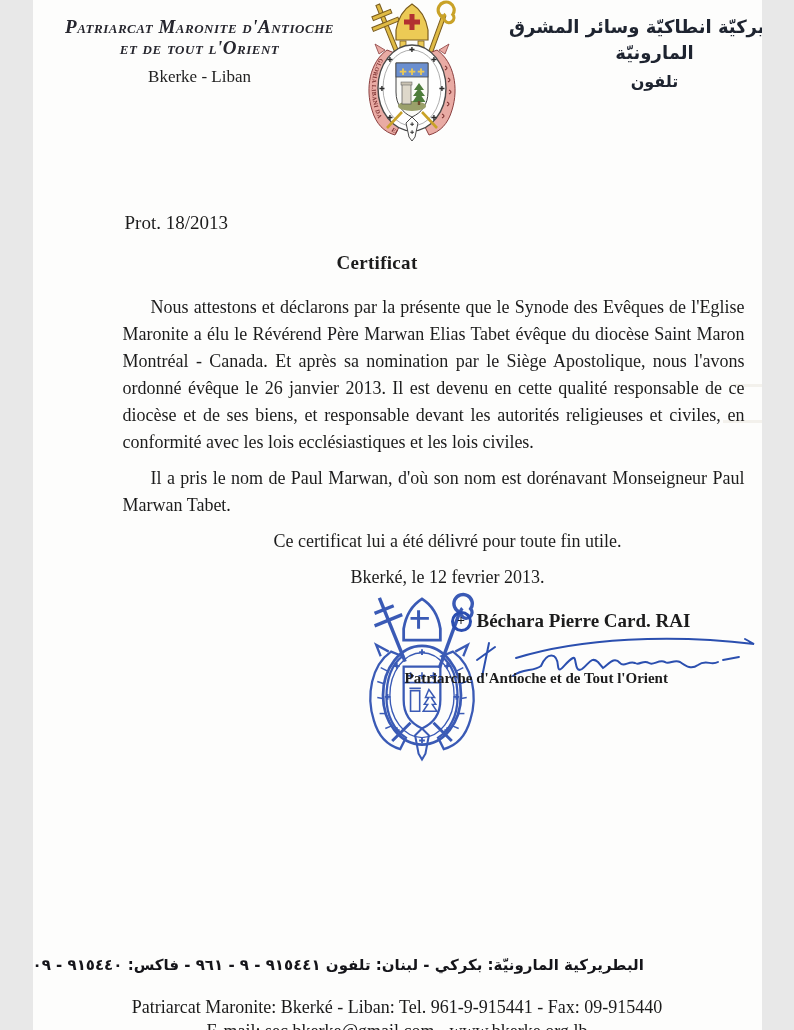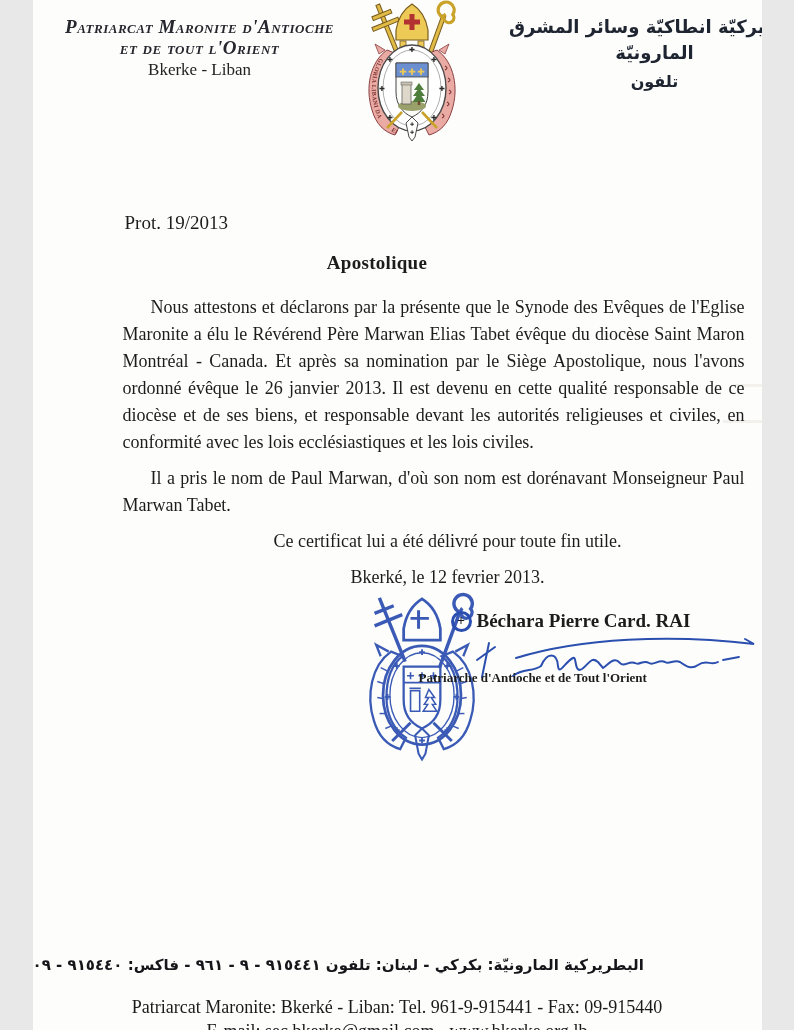--- a/index.html
+++ b/index.html
@@ -18,21 +18,21 @@
 
   
   .hdr-left{
     position:absolute;left:14px;top:16px;width:306px;
     text-align:center;color:#26262e;
   }
   .hdr-left .org1,.hdr-left .org2{
     font-style:italic;font-variant:small-caps;font-weight:700;
     font-size:19px;line-height:21px;letter-spacing:.5px;
   }
-  .hdr-left .loc{font-size:17px;margin-top:2px;color:#222;}
+  .hdr-left .loc{font-size:17px;margin-top:9px;color:#222;}
 
   .crest{position:absolute;left:323px;top:0;width:112px;height:142px;}
 
   .hdr-right{
     position:absolute;left:462px;top:14px;width:320px;
     text-align:center;direction:rtl;
     font-family:"DejaVu Sans", sans-serif;color:#1e2430;
   }
   .hdr-right .org-ar{font-size:18px;font-weight:700;line-height:26px;}
   .hdr-right .loc-ar{font-size:16px;font-weight:700;margin-top:6px;}
@@ -58,22 +58,22 @@
     display:flex;align-items:center;gap:2px;
   }
   .circle-cross{
     display:inline-flex;align-items:center;justify-content:center;
     width:15px;height:15px;border:3px solid #2a4db0;border-radius:50%;
     font-size:14px;font-weight:700;color:#15181c;line-height:1;
     margin-right:3px;flex:0 0 auto;
   }
   .sig-scribble{position:absolute;left:428px;top:630px;width:300px;height:62px;}
   .sig-title{
-    position:absolute;left:386px;top:670px;
-    font-size:13px;font-weight:700;white-space:nowrap;
+    position:absolute;left:372px;top:670px;
+    font-size:15px;font-weight:700;white-space:nowrap;
   }
 
   
   .ftr-ar{
     position:absolute;left:0;right:0;top:956px;text-align:left;direction:rtl;
     font-family:"DejaVu Sans", sans-serif;font-weight:700;font-size:15px;color:#15151a;
   }
   .ftr-fr{
     position:absolute;left:0;right:0;top:997px;text-align:center;
     font-size:18px;color:#1a1a1a;
@@ -174,22 +174,22 @@
       <text x="55" y="126">✚</text>
         <text x="55" y="134">✚</text>
     </g>
   </svg>
 
   <div class="hdr-right">
     <div class="org-ar">بطريركيّة انطاكيّة وسائر المشرق المارونيّة</div>
     <div class="loc-ar">تلفون</div>
   </div>
 
-  <div class="prot">Prot. 19/2013</div>
-  <div class="title">Apostolique</div>
+  <div class="prot">Prot. 18/2013</div>
+  <div class="title">Certificat</div>
 
   <div class="body-text">
     <p>Nous attestons et déclarons par la présente que le Synode des Evêques de l'Eglise Maronite a élu le Révérend Père Marwan Elias Tabet évêque du diocèse Saint Maron Montréal - Canada. Et après sa nomination par le Siège Apostolique, nous l'avons ordonné évêque le 26 janvier 2013. Il est devenu en cette qualité responsable de ce diocèse et de ses biens, et responsable devant les autorités religieuses et civiles, en conformité avec les lois ecclésiastiques et les lois civiles.</p>
     <p>Il a pris le nom de Paul Marwan, d'où son nom est dorénavant Monseigneur Paul Marwan Tabet.</p>
     <p class="no-just">Ce certificat lui a été délivré pour toute fin utile.</p>
     <p class="no-just">Bkerké, le 12 fevrier 2013.</p>
   </div>
 
   <svg class="stamp" viewBox="0 0 120 150" aria-hidden="true">
     <g stroke="#2a4db0" fill="none" stroke-width="2">

